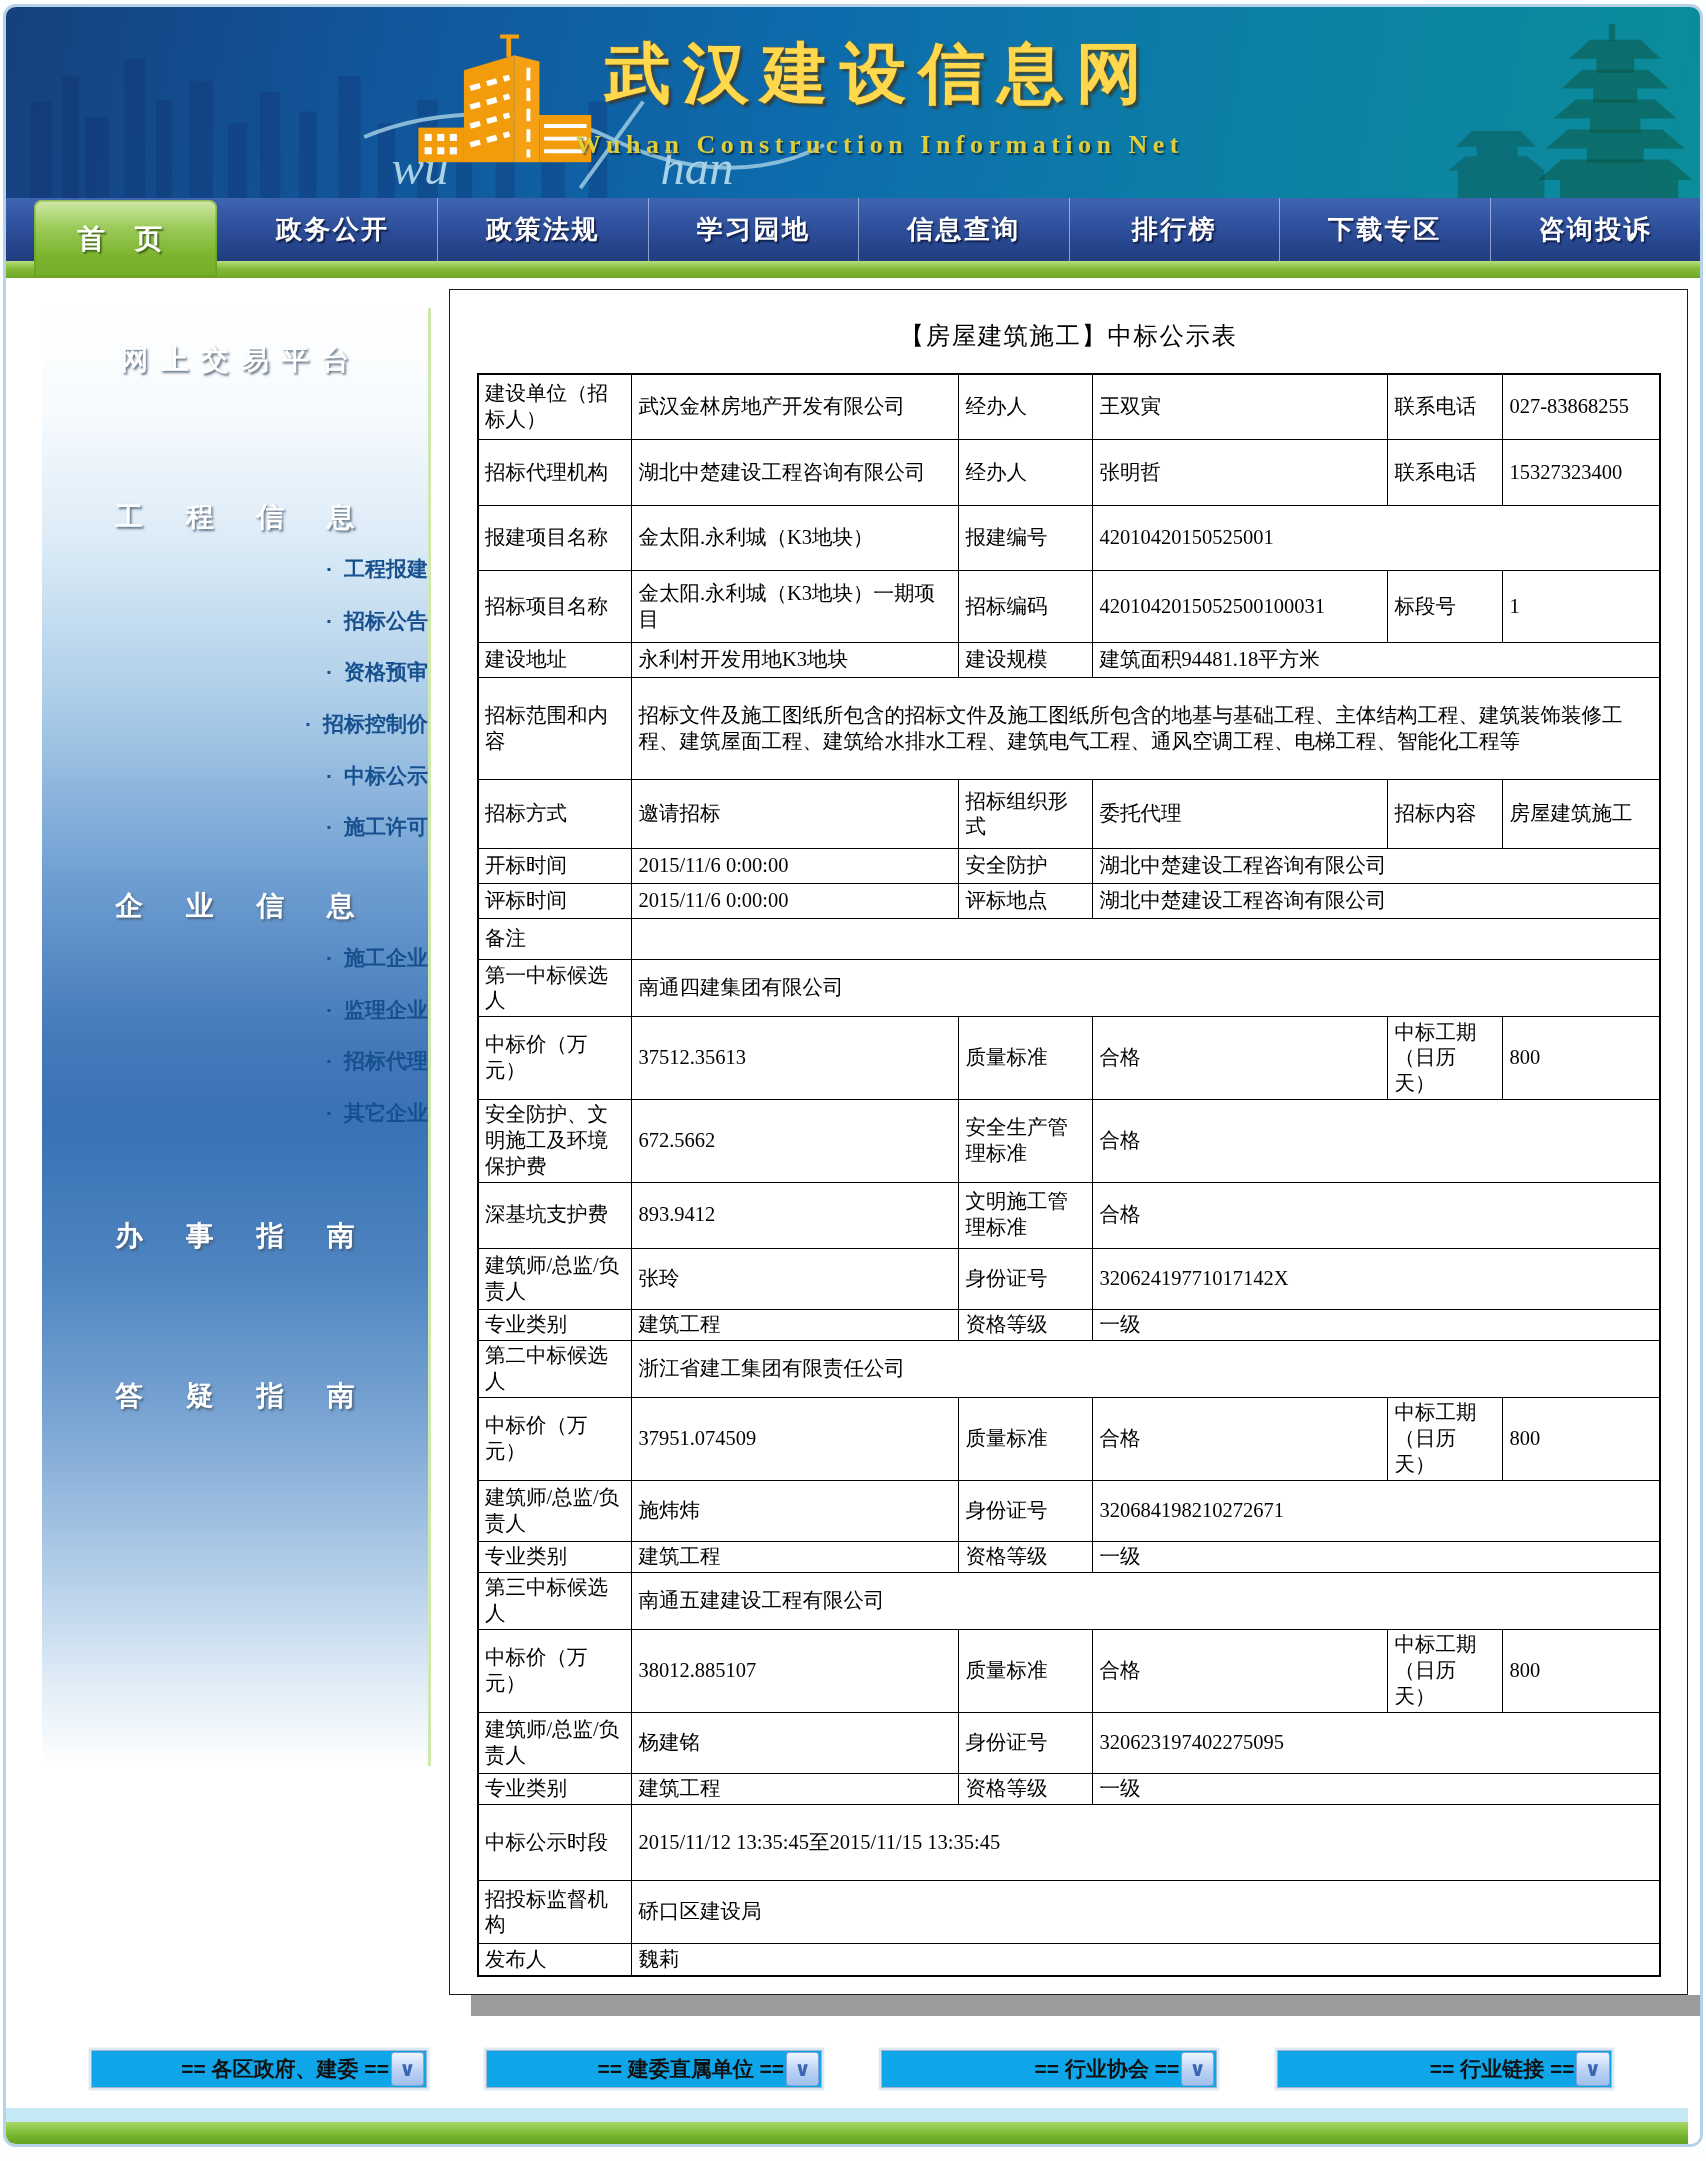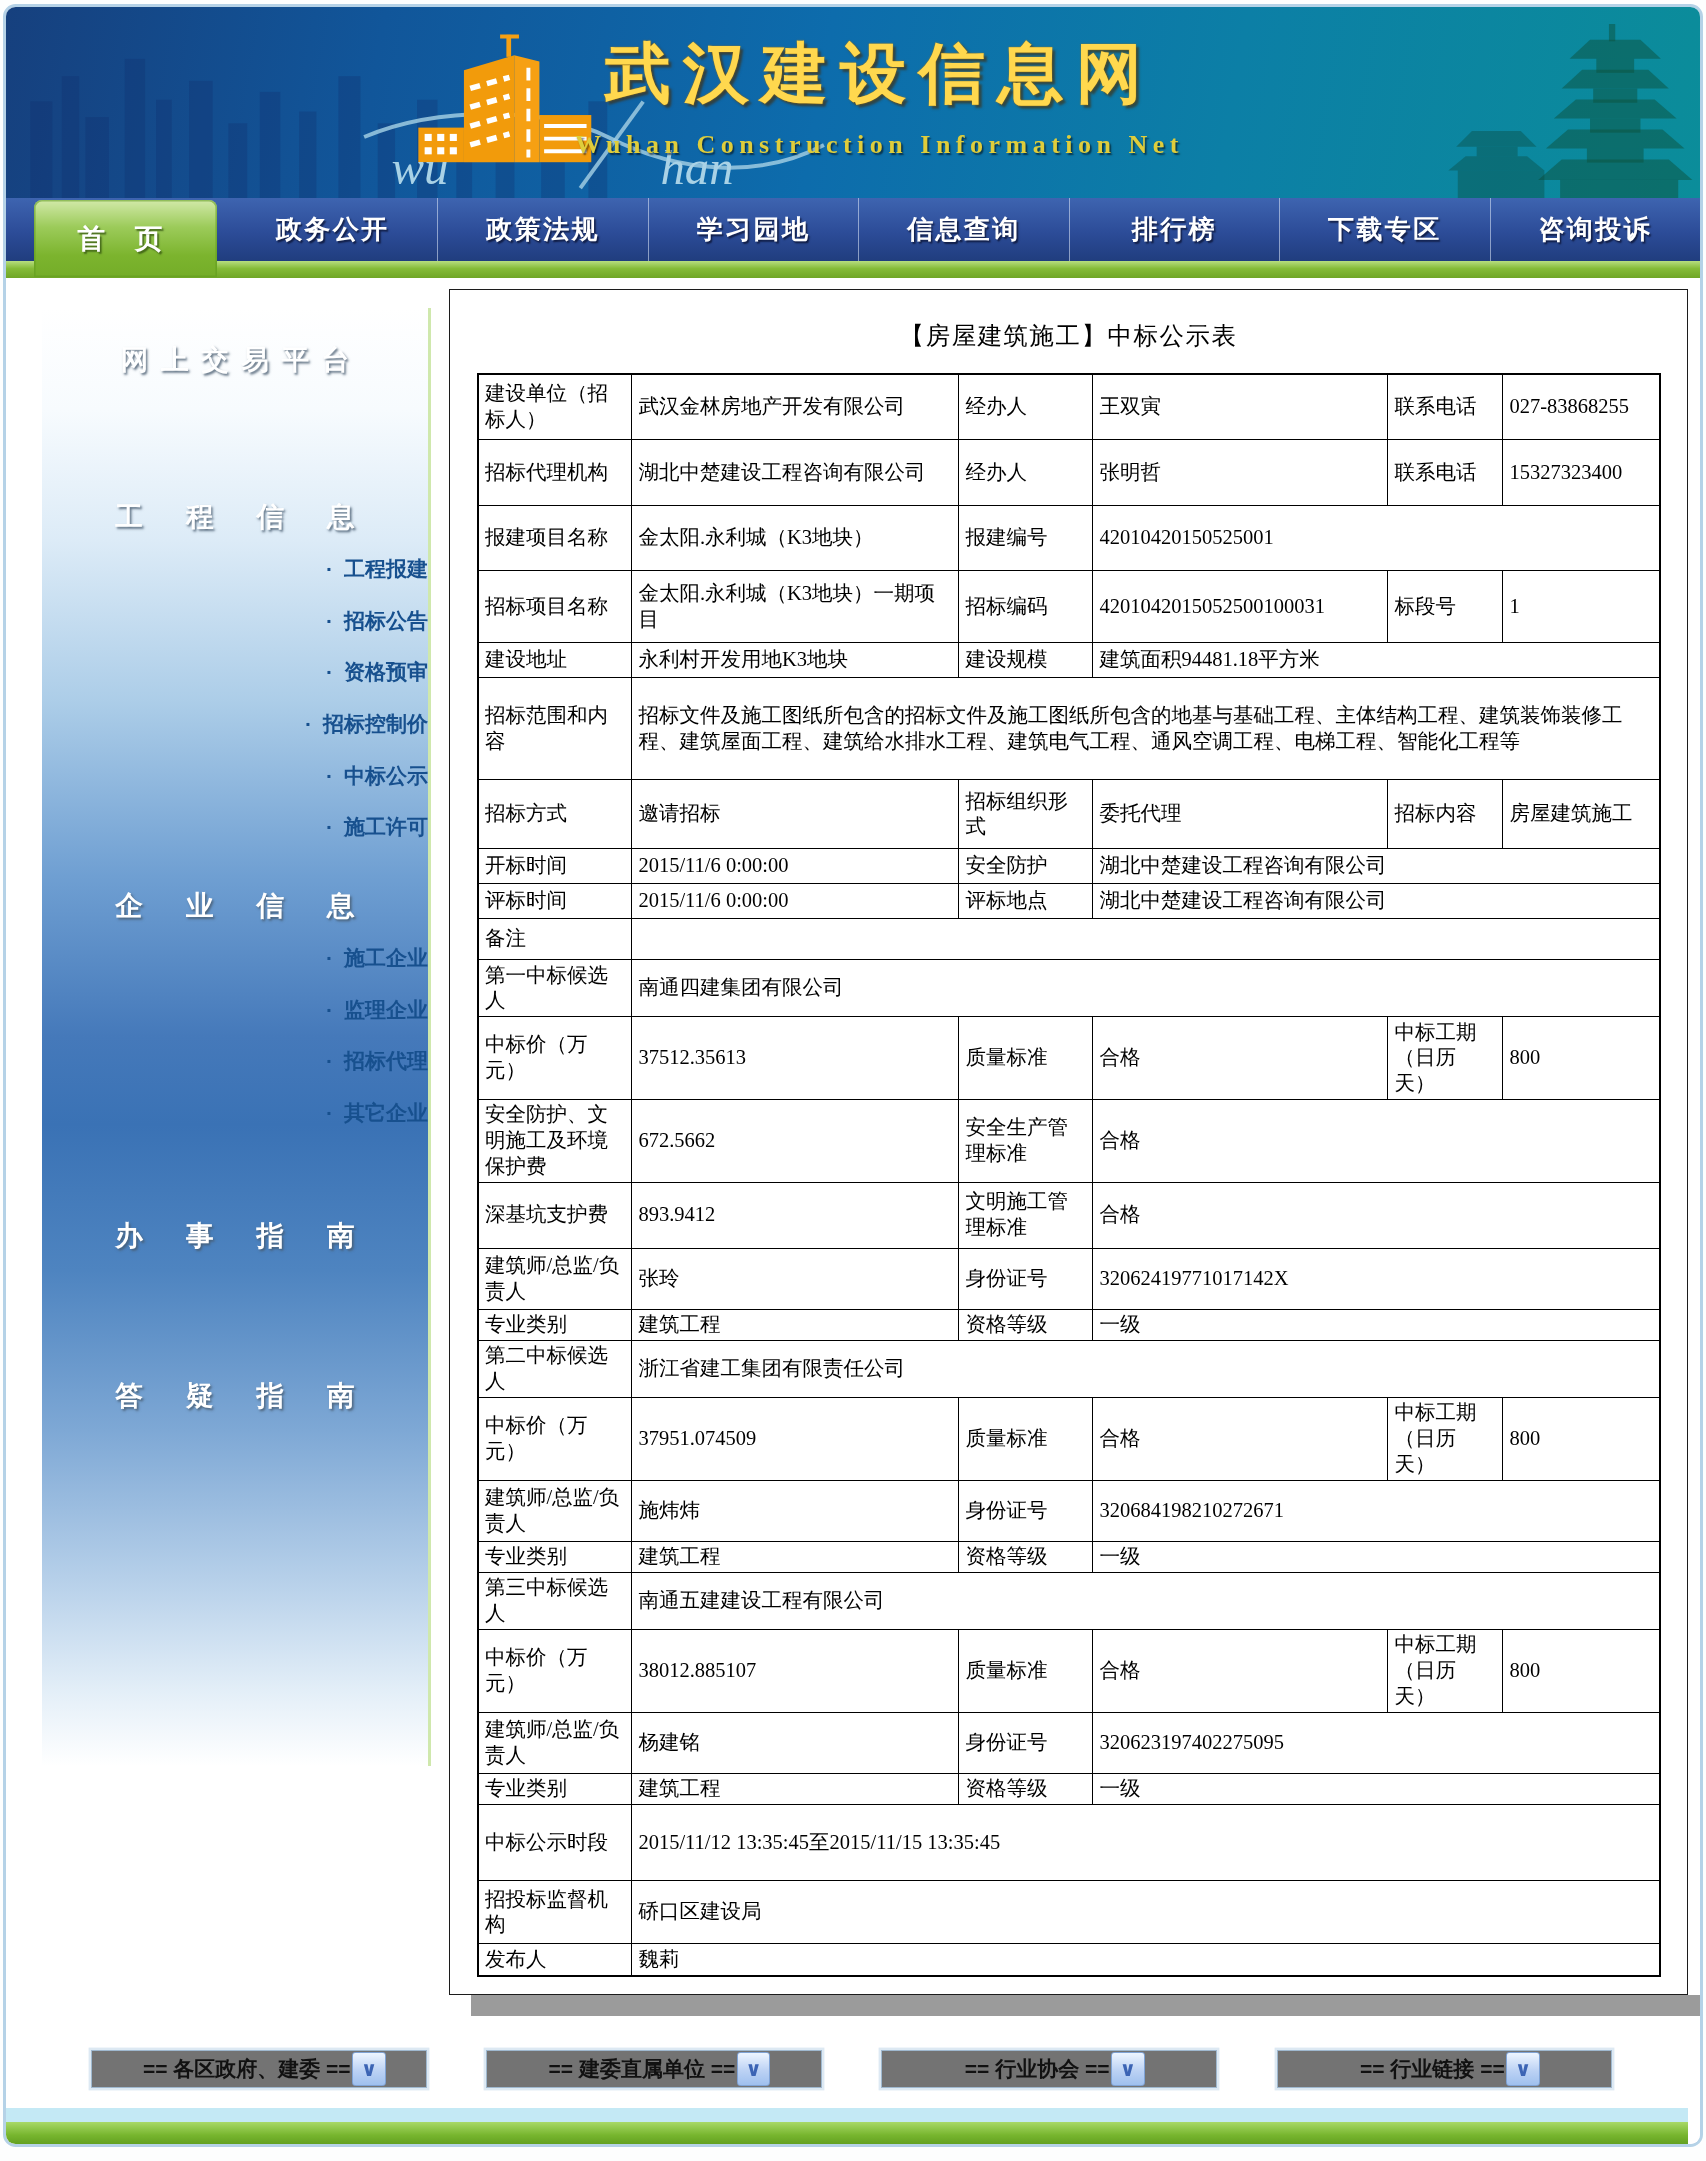--- a/index.html
+++ b/index.html
@@ -41,21 +41,21 @@
   
   .panel{position:relative;margin-left:443px;border:1.6px solid #1c1c1c;background:#fff;padding-bottom:17.3px;}
   .panel::after{content:"";position:absolute;left:20.5px;right:-13.4px;bottom:-22px;height:20.5px;background:#9b9b9b;}
   .tbl-title{margin:30px 0 20.5px;text-align:center;font-family:"Liberation Serif","DejaVu Serif",serif;font-size:24.4px;color:#000;letter-spacing:1.6px;}
   table.bid{table-layout:fixed;width:1183px;margin:0 auto;border-collapse:collapse;border:2.4px solid #000;font-family:"Liberation Serif","DejaVu Serif",serif;}
   table.bid td{border:1.6px solid #000;padding:2.4px 6.3px;font-size:20.5px;line-height:1.25;color:#000;word-break:break-all;vertical-align:middle;background:#fff;}
   td.indent{padding-left:35px;}
 
   
   .footer{display:flex;justify-content:space-between;margin-top:55px;padding:0 76px 0 85px;}
-  .fake-select{width:321px;height:36px;background:#737373;border:1.6px solid #9fb8cf;box-shadow:0 0 0 2.4px #dde9f3;display:flex;align-items:center;justify-content:center;padding-left:12.6px;font-size:21px;font-weight:bold;color:#111;cursor:pointer;white-space:nowrap;}
+  .fake-select{width:321px;height:36px;background:#0ea5e9;border:1.6px solid #9fb8cf;box-shadow:0 0 0 2.4px #dde9f3;display:flex;align-items:center;justify-content:flex-end;padding-left:12.6px;font-size:21px;font-weight:bold;color:#111;cursor:pointer;white-space:nowrap;}
   .sel-btn{width:31.5px;height:31.5px;margin:1.6px;flex:0 0 auto;background:linear-gradient(180deg,#eef5ff 0%,#bcd2f4 55%,#9fc0ee 100%);border:0.8px solid #7fa3d6;border-radius:3.1px;color:#3c64b4;font-weight:bold;font-size:20.5px;display:flex;align-items:center;justify-content:center;}
   .band-cyan{height:14px;background:#c4e9f5;margin-top:20.5px;}
   .band-green{height:22px;background:linear-gradient(180deg,#a8d968 0%,#77b52e 60%,#63a121 100%);}
 </style>
 </head>
 <body>
 
 <div class="page">
 
   <div class="hdr">

